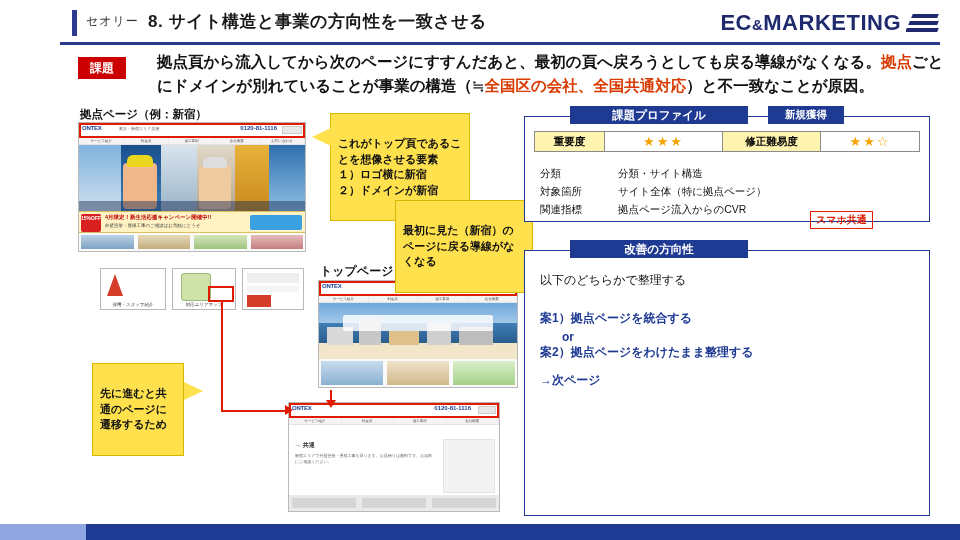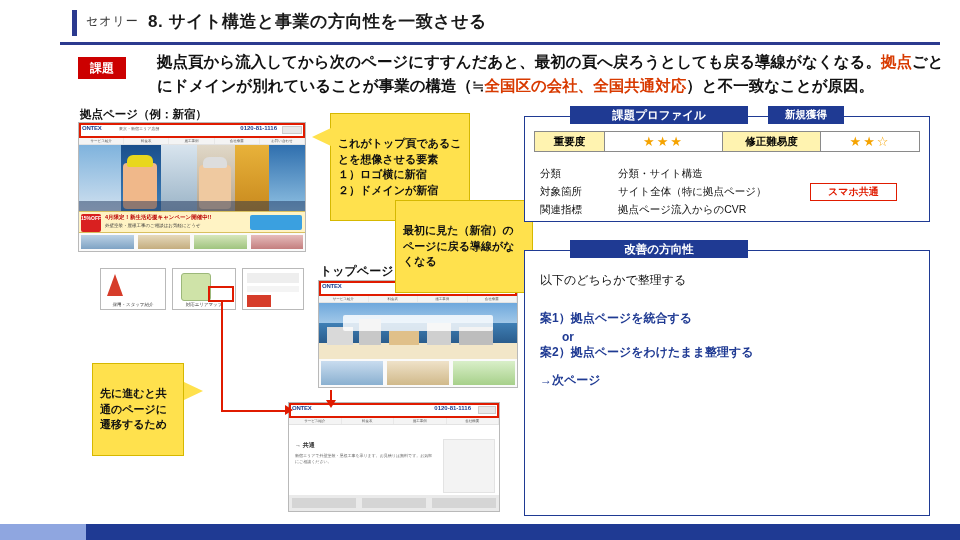--- a/index.html
+++ b/index.html
@@ -105,39 +105,49 @@
   .tbl { position:absolute; border-collapse:collapse; }
   .tbl td { border:1px solid #8a8a8a; font-size:10.5px; text-align:center; padding:2px 4px; }
   .tbl td.h { background:#fff3b0; font-weight:bold; }
   .stars { color:#f5a300; font-size:13px; letter-spacing:2px; }
 
   .kv { position:absolute; font-size:10.5px; color:#111; }
   .kv .k { position:absolute; left:0; }
   .kv .v { position:absolute; left:78px; }
   .smaho {
     position:absolute; border:1.5px solid #e01b00; color:#e01b00; font-weight:bold;
-    font-size:10px; padding:1px 17px;
+    font-size:10px; padding:1px 5px;margin-top:28px;
   }
   .kaizen-line { position:absolute; font-size:12px; color:#111; }
   .kaizen-blue { color:#1f3a93; font-weight:bold; }
 
   
   .footer { position:absolute; left:0; bottom:0; width:960px; height:16px; background:#1f3a93; }
   .footer-accent { position:absolute; left:0; bottom:0; width:86px; height:16px; background:#8fa6e0; }
 </style>
 </head>
 <body>
 
 <div class="slide">
 
   <div class="header">
     <div class="hdr-accent"></div>
     <div class="hdr-tag">セオリー</div>
     <div class="hdr-title">8. サイト構造と事業の方向性を一致させる</div>
     <div class="hdr-rule"></div>
+    <div class="logo">
+      <div class="logo-text">
+        <span>EC</span><span class="amp">&amp;</span><span>MARKETING</span>
+      </div>
+      <div class="logo-mark">
+          <i></i>
+          <i></i>
+          <i></i>
+        </div>
+    </div>
   </div>
 
   <div class="issue-badge">課題</div>
   <div class="issue-text">
     <span>拠点頁から流入してから次のページにすすんだあと、最初の頁へ戻ろうとしても戻る導線がなくなる。</span><span class="hl">拠点</span><span>ごとにドメインが別れていることが事業の構造（≒</span><span class="hl">全国区の会社、全国共通対応</span><span>）と不一致なことが原因。</span>
   </div>
 
   <div class="lbl-kyoten">拠点ページ（例：新宿）</div>
 
   <div class="mock" style="left:78px; top:122px; width:228px; height:130px;">

